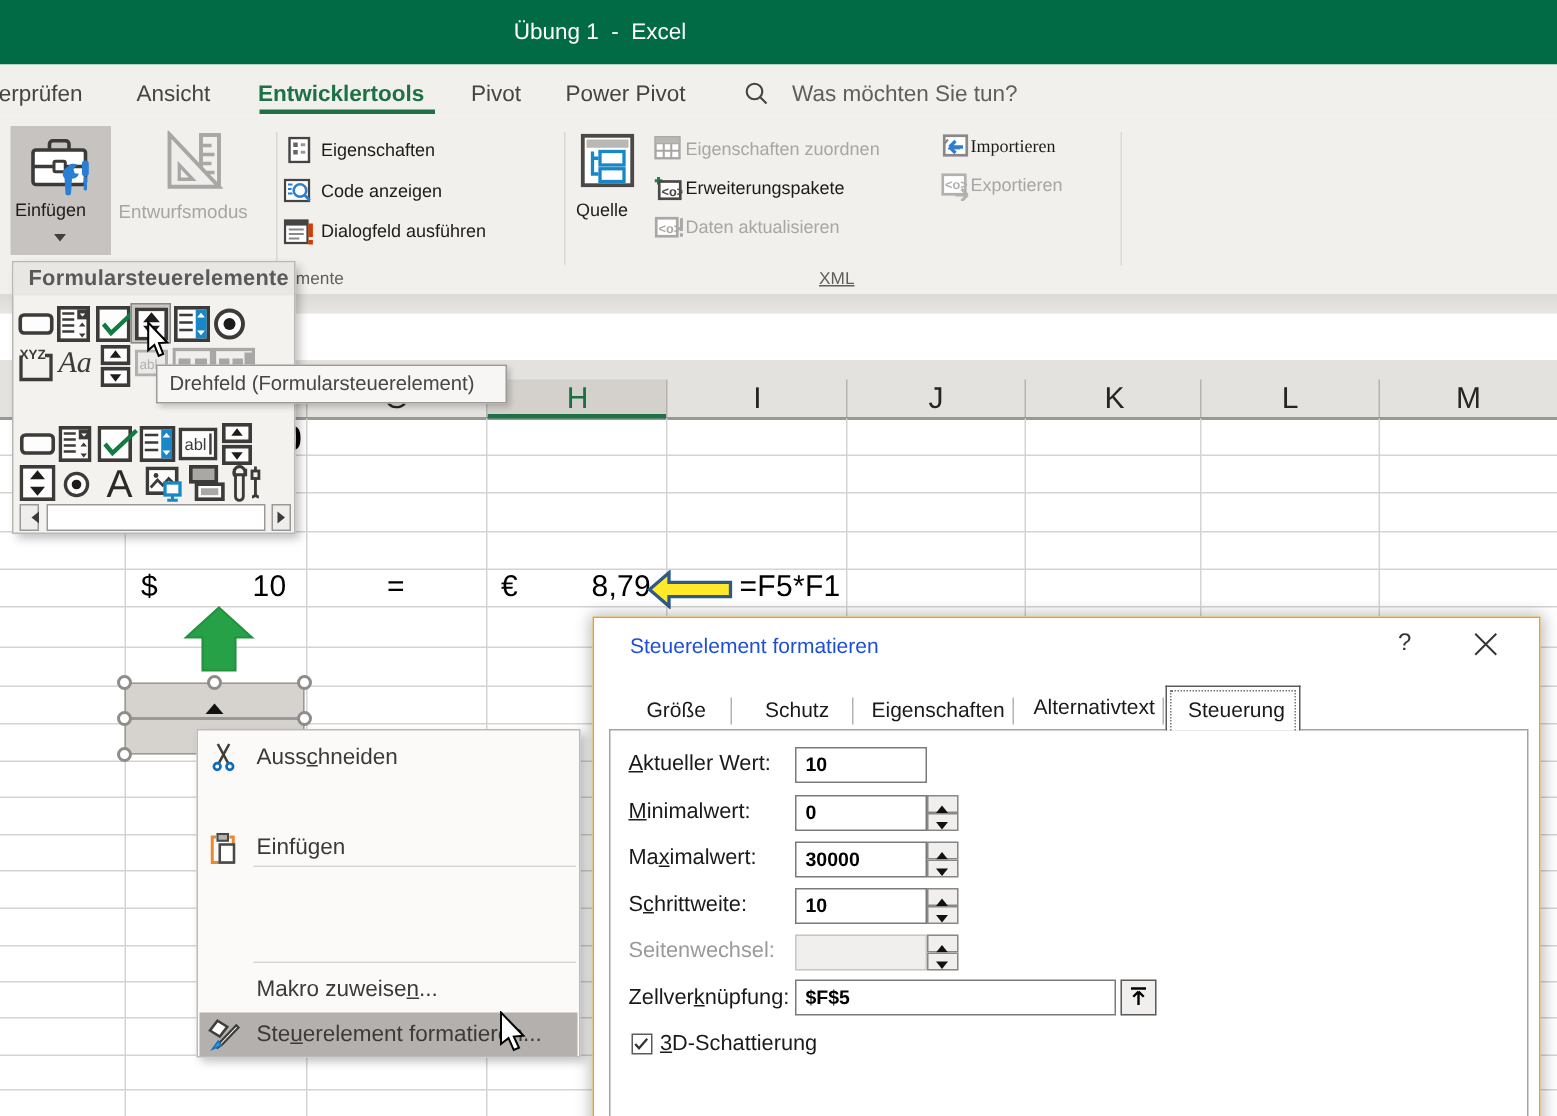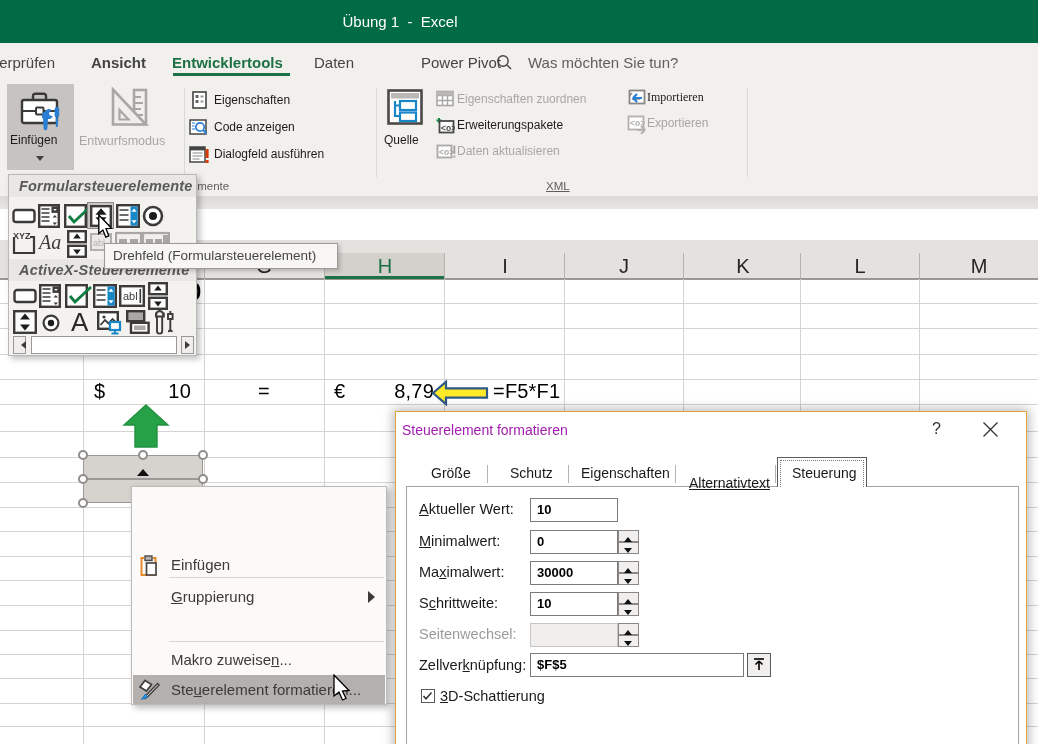--- a/index.html
+++ b/index.html
@@ -24,21 +24,21 @@
   .colhead{width:120px;text-align:center;font-size:20px;color:#262524;}
   .hl{height:1px;background:#d6d4d0;left:0;width:1038px;}
   .vl{width:1px;background:#d6d4d0;top:279px;height:465px;}
   .htick{width:1px;background:#b5b3af;top:253px;height:25px;}
   .celltxt{font-size:20px;color:#000;white-space:nowrap;letter-spacing:.2px;}
   .handle{width:10px;height:10px;border-radius:50%;background:#fff;border:2px solid #8f8d8b;box-sizing:border-box;}
   
   #panel{left:8px;top:174px;width:189px;height:182px;background:#f3f2ef;border:1px solid #bab8b6;
          box-shadow:3px 3px 6px rgba(0,0,0,.25);z-index:30;box-sizing:border-box;}
   .phead{left:0;width:187px;height:22px;background:#e9e7e4;color:#595959;font-weight:bold;
-         font-size:14.5px;letter-spacing:.2px;line-height:22px;padding-left:10px;box-sizing:border-box;white-space:nowrap;font-style:italic;}
+         font-size:14.5px;letter-spacing:.2px;line-height:22px;padding-left:10px;box-sizing:border-box;white-space:nowrap;}
   
   #tooltip{left:104px;top:243px;width:234px;height:26px;background:#f7f6f5;border:1px solid #9d9b99;
            box-shadow:2px 2px 4px rgba(0,0,0,.2);z-index:40;font-size:13.5px;color:#464646;
            line-height:24px;padding-left:8px;box-sizing:border-box;white-space:nowrap;}
   
   #menu{left:131px;top:486px;width:256px;height:219px;background:#fbfaf9;border:1px solid #bdbbb9;
         box-shadow:3px 3px 6px rgba(0,0,0,.25);z-index:50;box-sizing:border-box;}
   .mitem{left:0;width:254px;height:30px;line-height:30px;font-size:15px;color:#3b3a39;white-space:nowrap;}
   .mtxt{position:absolute;left:39px;top:0;}
   .msep{left:37px;width:215px;height:1px;background:#d8d6d4;}
@@ -57,24 +57,24 @@
   u{text-decoration:underline;}
 </style>
 </head>
 <body>
 
 <div class="abs" id="titlebar"></div>
 <div class="abs" id="titletext" style="font-size:15px;">Übung 1&nbsp; -&nbsp; Excel</div>
 
 <div class="abs" id="tabrow"></div>
 <div class="abs tab" style="left:-20px;">Überprüfen</div>
-<div class="abs tab" style="left:91px;font-weight:bold;">Ansicht</div>
+<div class="abs tab" style="left:91px;">Ansicht</div>
 <div class="abs tab" style="left:172px;color:#1e7145;font-weight:bold;">Entwicklertools</div>
-<div class="abs tab" style="left:314px;">Daten</div>
-<div class="abs tab" style="left:377px;margin-left:44px;">Power Pivot</div>
+<div class="abs tab" style="left:314px;">Pivot</div>
+<div class="abs tab" style="left:377px;">Power Pivot</div>
 <div class="abs" style="left:173px;top:73px;width:117px;height:3px;background:#1e7145;"></div>
 <svg class="abs" style="left:495px;top:53px;" width="18" height="18" viewBox="0 0 18 18">
   <circle cx="8" cy="8" r="5.2" fill="none" stroke="#444" stroke-width="1.4"></circle>
   <line x1="12" y1="12" x2="16" y2="16" stroke="#444" stroke-width="1.4"></line>
 </svg>
 <div class="abs tab" style="left:528px;color:#5f5e5c;">Was möchten Sie tun?</div>
 
 <div class="abs" id="ribbon"></div>
 <div class="abs" id="ribbonband"></div>
 
@@ -306,21 +306,20 @@
     <rect x="4" y="8" width="8" height="4.5" fill="#a9a7a5"></rect>
       <rect x="15" y="8" width="8" height="4.5" fill="#a9a7a5"></rect>
   </svg>
   <svg class="abs" style="left:133px;top:56px;" width="28" height="16" viewBox="0 0 28 16">
     <rect x="1" y="2" width="26" height="12" fill="#f1efed" stroke="#a9a7a5" stroke-width="2.2"></rect>
     <rect x="4" y="8" width="7" height="4.5" fill="#a9a7a5"></rect>
       <rect x="13" y="8" width="7" height="4.5" fill="#a9a7a5"></rect>
     <rect x="21" y="4" width="5" height="8" fill="#a9a7a5"></rect>
   </svg>
 
-  <div class="abs phead" style="top:84px;">ActiveX-Steuerelemente</div>
 
   <svg class="abs" style="left:4px;top:113px;" width="24" height="16" viewBox="0 0 24 16">
     <rect x="1.5" y="2" width="21" height="12" rx="2.6" fill="#fdfdfd" stroke="#3c3b39" stroke-width="2.4"></rect>
   </svg>
   <svg class="abs" style="left:30px;top:109px;" width="22" height="24" viewBox="0 0 22 24">
     <rect x="1.2" y="1.2" width="19.6" height="21.6" fill="#fdfdfd" stroke="#3c3b39" stroke-width="2.4"></rect>
     <rect x="13.5" y="2.4" width="7.2" height="6.5" fill="#3c3b39"></rect>
     <path d="M15.2 5 l1.8 2 l1.8 -2z" fill="#fff"></path>
     <path d="M3.5 5 h8 M3.5 9 h8 M3.5 13 h8 M3.5 17 h8" stroke="#3c3b39" stroke-width="1.7"></path>
     <path d="M16.8 11 l2.2 2.6 h-4.4z M16.8 21 l2.2 -2.6 h-4.4z" fill="#3c3b39"></path>
@@ -382,65 +381,69 @@
   <div class="abs" style="left:176px;top:166px;width:0;height:0;border:4px solid transparent;border-left:5px solid #3c3b39;"></div>
 </div>
 
 <svg class="abs" style="left:97px;top:214px;z-index:45;" width="19" height="26" viewBox="0 0 19 26">
   <path d="M1.8 1 L1.8 19.5 L5.9 16 L8.8 23.2 L11.8 21.9 L9 14.7 L14.5 14.3 Z" fill="#fff" stroke="#000" stroke-width="1.35"></path>
 </svg>
 
 <div class="abs" id="tooltip">Drehfeld (Formularsteuerelement)</div>
 
 <div class="abs" id="menu">
+  <div class="abs mitem" style="top:3px;">
+      <span class="mtxt">Auss<u>c</u>hneiden</span>
+    <svg style="position:absolute;left:8px;top:5px;" width="18" height="20" viewBox="0 0 18 20">
+      <path d="M5.2 1 L12 13.6 M12.8 1 L6 13.6" stroke="#3f3e3c" stroke-width="1.7" fill="none"></path>
+      <circle cx="4.8" cy="16" r="2.2" fill="none" stroke="#0f6cbd" stroke-width="1.8"></circle>
+      <circle cx="13.2" cy="16" r="2.2" fill="none" stroke="#0f6cbd" stroke-width="1.8"></circle>
+    </svg>
+  </div>
   <div class="abs mitem" style="top:63px;">
       <span class="mtxt">Einfügen</span>
     <svg style="position:absolute;left:7px;top:5px;" width="20" height="21" viewBox="0 0 20 21">
       <path d="M14 3 h2.5 v17 h-14 v-17 H5" fill="none" stroke="#e88b2d" stroke-width="2"></path>
       <rect x="6" y="1" width="7" height="4.5" fill="#b7b5b3" stroke="#4a4948" stroke-width="1.4"></rect>
       <rect x="7.5" y="8" width="9.5" height="12" fill="#fff" stroke="#4a4948" stroke-width="1.7"></rect>
     </svg>
   </div>
   <div class="abs msep" style="top:90px;"></div>
-  <div class="abs mitem" style="top:95px;">
-      <span class="mtxt"><u>G</u>ruppierung</span>
-      <span class="marrow"></span>
-    </div>
   <div class="abs msep" style="top:154px;"></div>
   <div class="abs mitem" style="top:158px;">
       <span class="mtxt">Makro zuweise<u>n</u>...</span>
     </div>
   <div class="abs" style="left:1px;top:188px;width:252px;height:29px;background:#b3b0ad;"></div>
   <div class="abs mitem" style="top:188px;">
       <span class="mtxt">Ste<u>u</u>erelement formatieren...</span>
     <svg style="position:absolute;left:6px;top:4px;" width="23" height="22" viewBox="0 0 23 22">
       <path d="M7 1.5 L13.5 5.5 L8.5 12 L2 8 Z" fill="#fff" stroke="#3f3e3c" stroke-width="1.7"></path>
       <path d="M19.5 4.5 L21 6 L10 17.5 L7 19.5 L6.5 19 L8.5 16 Z" fill="#fff" stroke="#3f3e3c" stroke-width="1.5"></path>
       <path d="M7.5 15 L3.5 20.5 L9.5 18 Z" fill="#2e9be6" stroke="#1673c2" stroke-width="1"></path>
     </svg>
   </div>
 </div>
 
 <svg class="abs" style="left:332px;top:674px;z-index:60;" width="22" height="30" viewBox="0 0 22 30">
   <path d="M2 1 L2 22 L7 18 L10.5 26 L14 24.5 L10.5 17 L17 16.5 Z" fill="#fff" stroke="#000" stroke-width="1.3"></path>
 </svg>
 
 <div class="abs" id="dialog">
-  <div class="abs" style="left:6px;top:10px;font-size:14px;color:#a21caf;">Steuerelement formatieren</div>
+  <div class="abs" style="left:24px;top:10px;font-size:14px;color:#1d4ed8;">Steuerelement formatieren</div>
   <div class="abs" style="left:536px;top:8px;font-size:16px;color:#333;">?</div>
   <svg class="abs" style="left:585px;top:8px;" width="19" height="19" viewBox="0 0 19 19">
     <path d="M2.5 2.5 L16.5 16.5 M16.5 2.5 L2.5 16.5" stroke="#333" stroke-width="1.3"></path>
   </svg>
 
   <div class="abs" style="left:10px;top:74px;width:613px;height:280px;border:1px solid #a5a3a1;box-sizing:border-box;"></div>
 
   <div class="abs dlabel" style="left:35px;top:53px;font-size:14px;">Größe</div>
   <div class="abs dlabel" style="left:114px;top:53px;font-size:14px;">Schutz</div>
   <div class="abs dlabel" style="left:185px;top:53px;font-size:14px;">Eigenschaften</div>
-  <div class="abs dlabel" style="left:293px;top:63px;font-size:14px;text-decoration:underline;">Alternativtext</div>
+  <div class="abs dlabel" style="left:293px;top:51px;font-size:14px;">Alternativtext</div>
   <div class="abs" style="left:91px;top:53px;width:1px;height:18px;background:#b5b3b1;"></div>
   <div class="abs" style="left:172px;top:53px;width:1px;height:18px;background:#b5b3b1;"></div>
   <div class="abs" style="left:279px;top:53px;width:1px;height:18px;background:#b5b3b1;"></div>
   <div class="abs" style="left:379px;top:53px;width:1px;height:18px;background:#b5b3b1;"></div>
 
   <div class="abs" style="left:381px;top:45px;width:90px;height:30px;background:#fff;border:1px solid #5c5b5a;border-bottom:none;box-sizing:border-box;">
     <div style="position:absolute;left:2px;top:2px;right:2px;bottom:0;border:1px dotted #777;border-bottom:none;"></div>
   </div>
   <div class="abs dlabel" style="left:396px;top:53px;font-size:14px;">Steuerung</div>
 

